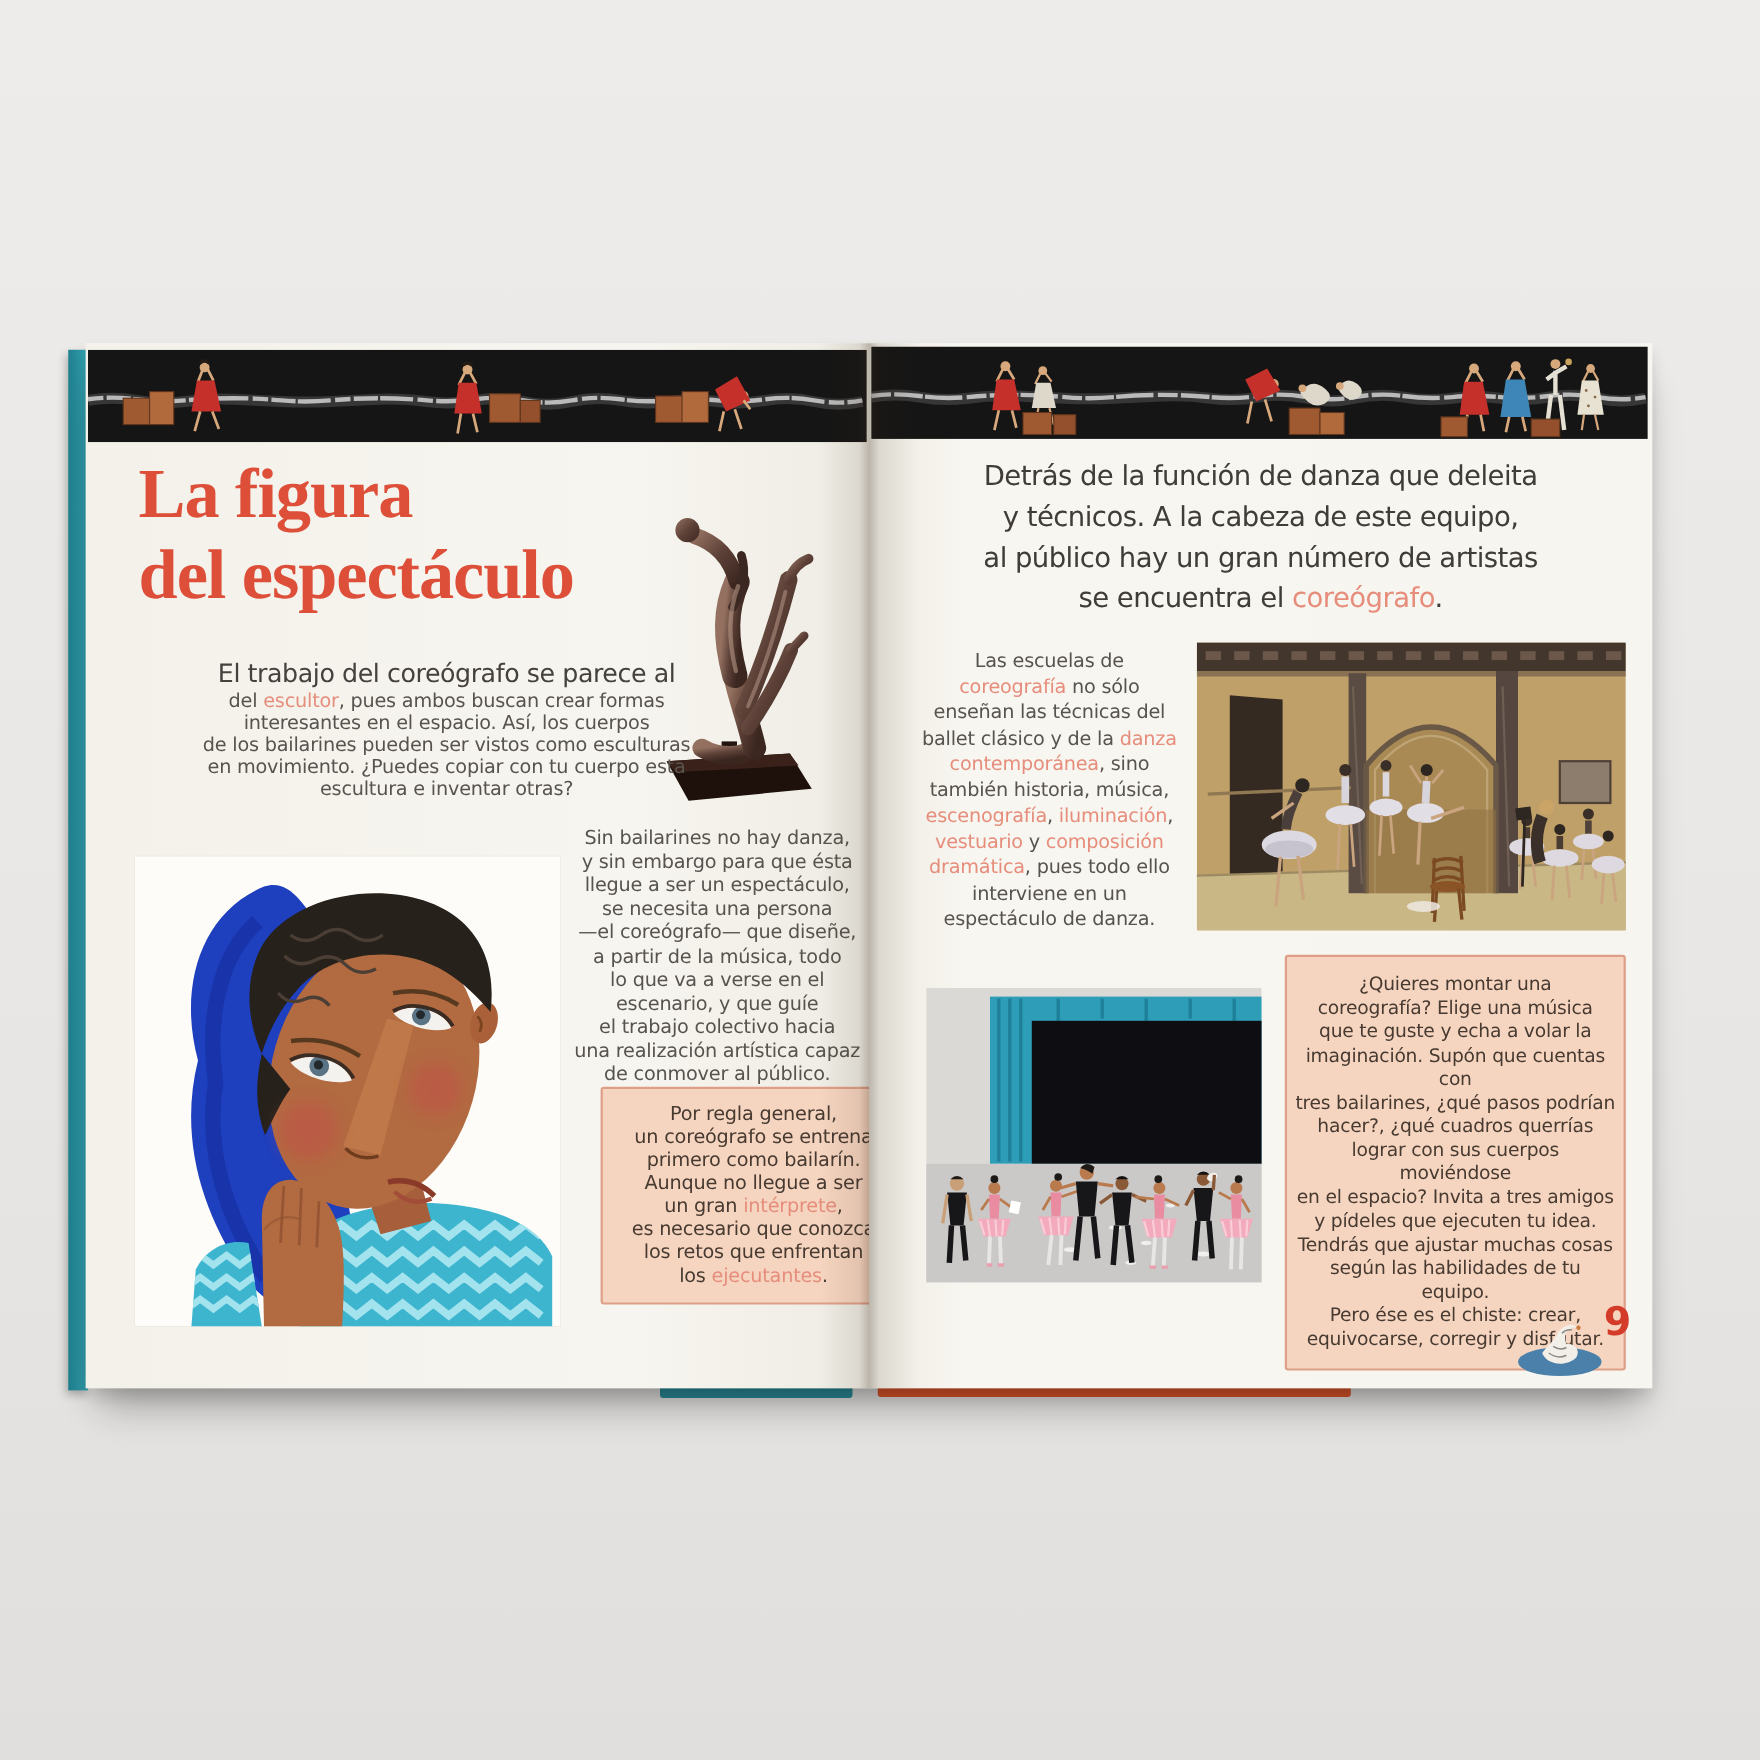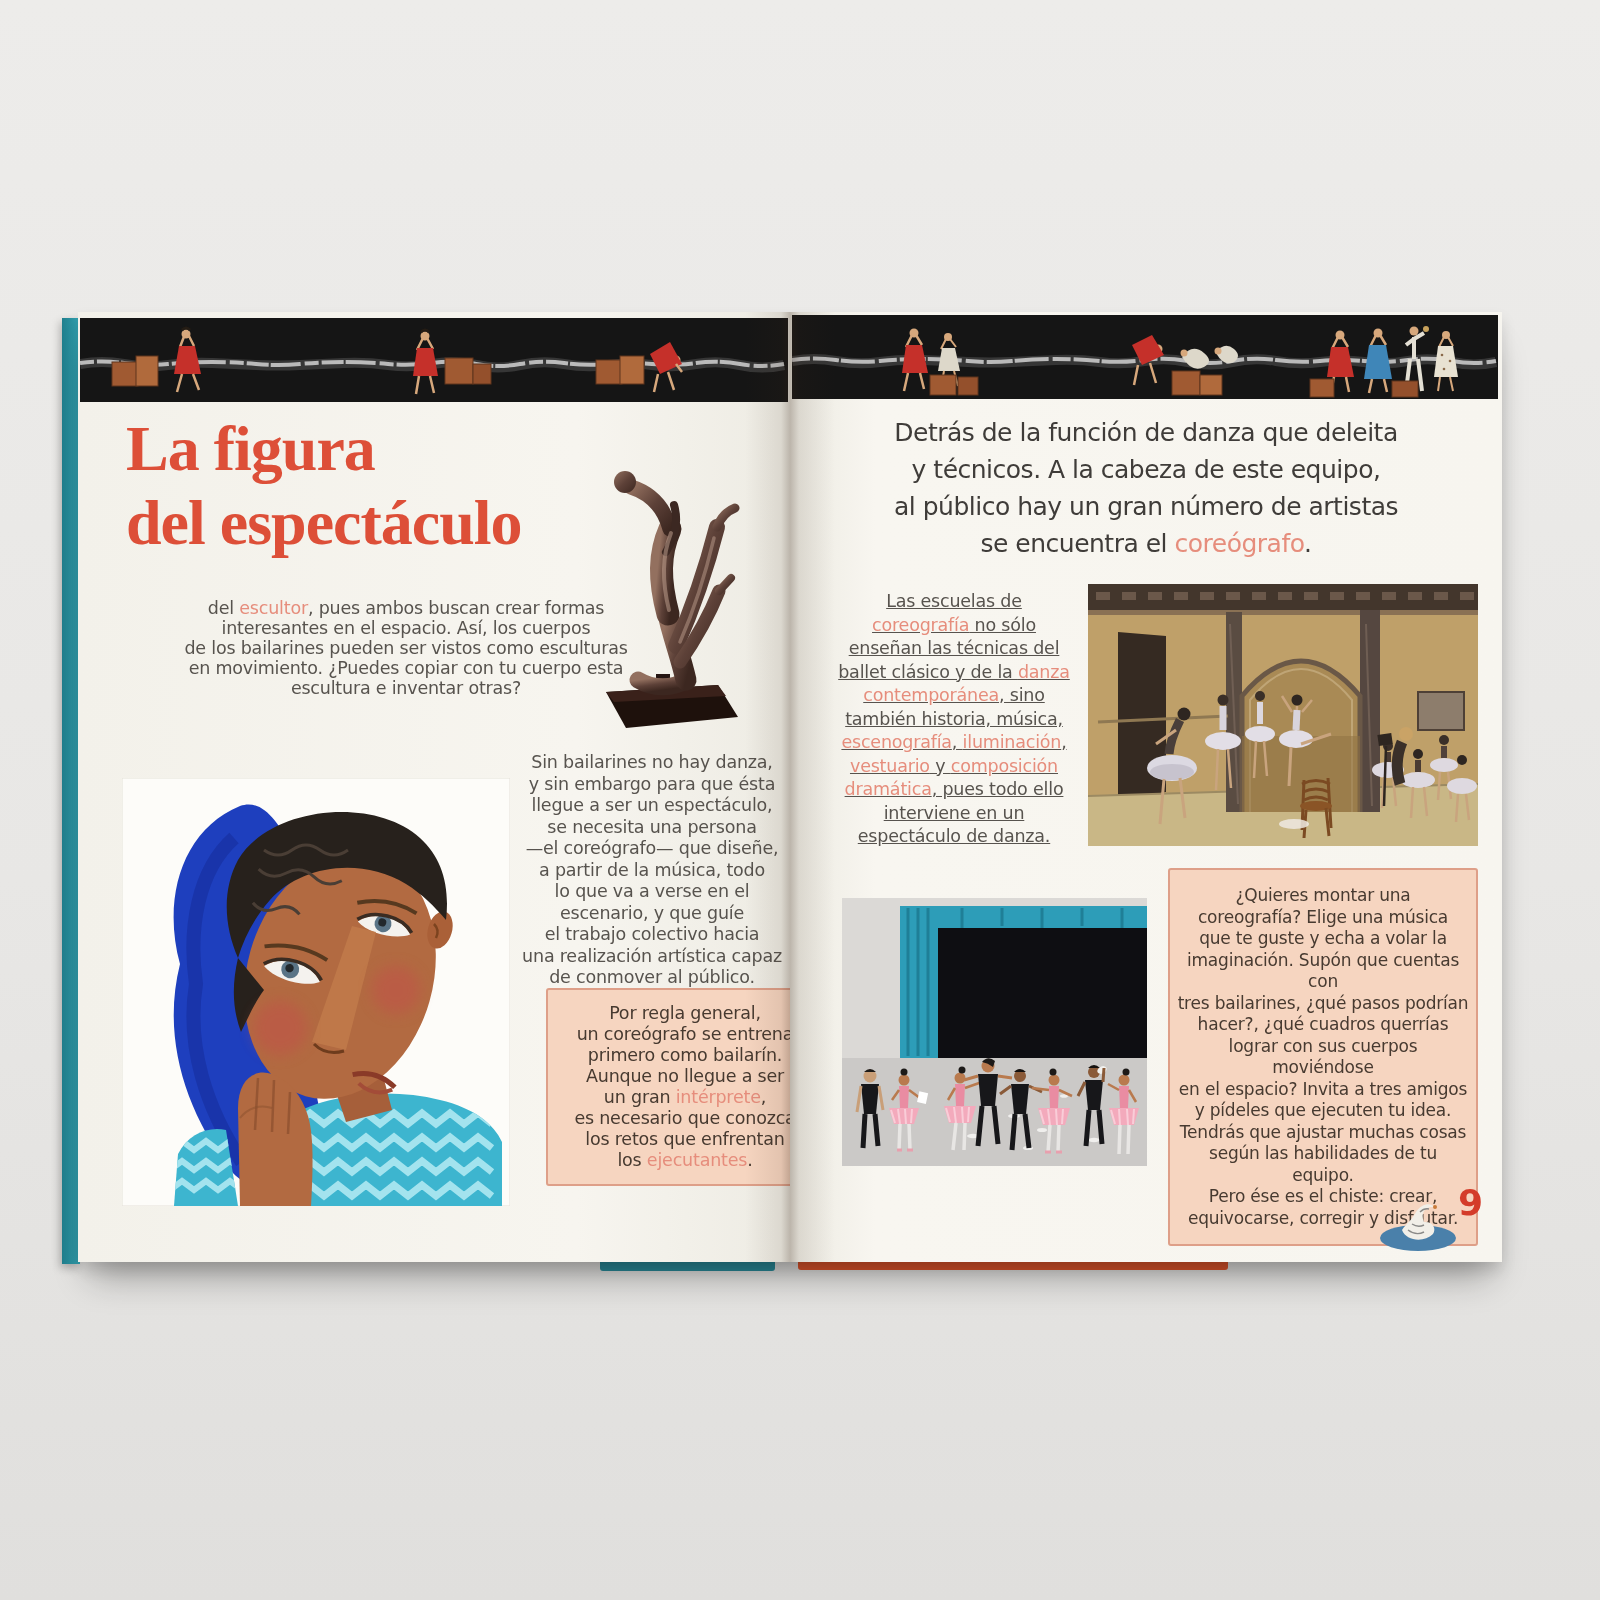--- a/index.html
+++ b/index.html
@@ -35,21 +35,21 @@
   .portrait{position:absolute;left:44px;top:466px;}
   .midcol{position:absolute;left:430px;top:440px;width:288px;text-align:center;color:var(--body);
     font-size:17.5px;line-height:21.5px;letter-spacing:-.2px;}
   .notebox,.activitybox{position:absolute;background:var(--box-bg);border:2px solid var(--box-border);
     border-radius:3px;color:var(--box-text);text-align:center;letter-spacing:-.2px;}
   .notebox{left:452px;top:676px;width:278px;padding:13px 22px;font-size:17.5px;line-height:21px;margin-left:16px;}
   .activitybox{left:366px;top:556px;width:310px;padding:15px 6px;font-size:17px;line-height:21.5px;margin-left:12px;}
   .header{position:absolute;left:30px;top:102px;width:652px;text-align:center;color:var(--heading);
     font-size:25px;line-height:37px;letter-spacing:-.5px;}
   .schools{position:absolute;left:26px;top:278px;width:276px;text-align:center;color:var(--body);
-    font-size:17.5px;line-height:23.5px;letter-spacing:-.2px;text-decoration:underline;}
+    font-size:17.5px;line-height:23.5px;letter-spacing:-.2px;}
   .degas{position:absolute;left:298px;top:272px;}
   .stagepic{position:absolute;left:52px;top:586px;}
   .pagenum-group{position:absolute;left:586px;top:874px;width:110px;height:64px;}
   .swan{position:absolute;left:0;top:14px;}
   .pagenum{position:absolute;left:82px;top:-4px;color:var(--page-number-red);font-size:36px;font-weight:bold;}
 </style>
 </head>
 <body>
 
 <div class="stage">
@@ -116,20 +116,21 @@
         <path d="M98,122 C106,109 111,92 106,75" stroke="#3c2822" stroke-width="8" fill="none" stroke-linecap="round"></path>
         <path d="M108,216 C124,180 138,140 149,97" stroke="url(#bronze)" stroke-width="16" fill="none" stroke-linecap="round"></path>
         <path d="M149,97 C153,87 159,81 167,78" stroke="url(#bronze)" stroke-width="9" fill="none" stroke-linecap="round"></path>
         <path d="M112,232 C128,209 141,186 151,161" stroke="url(#bronze)" stroke-width="13" fill="none" stroke-linecap="round"></path>
         <path d="M151,161 L163,148" stroke="url(#bronze)" stroke-width="8" fill="none" stroke-linecap="round"></path>
         <path d="M101,180 C94,152 94,126 103,103" stroke="#c8a896" stroke-width="4" fill="none" opacity=".5" stroke-linecap="round"></path>
         <path d="M112,212 C126,180 137,146 146,108" stroke="#c8a896" stroke-width="3.5" fill="none" opacity=".45" stroke-linecap="round"></path>
       </svg>
 
       <div class="intro rich">
+          <div class="tl lg"><span>El trabajo del coreógrafo se parece al</span></div>
           <div class="tl"><span>del </span><span class="accent">escultor</span><span>, pues ambos buscan crear formas</span></div>
           <div class="tl"><span>interesantes en el espacio. Así, los cuerpos</span></div>
           <div class="tl"><span>de los bailarines pueden ser vistos como esculturas</span></div>
           <div class="tl"><span>en movimiento. ¿Puedes copiar con tu cuerpo esta</span></div>
           <div class="tl"><span>escultura e inventar otras?</span></div>
         </div>
 
       <svg class="portrait" width="388" height="428" viewBox="0 0 388 428">
         <defs>
           <filter id="soft" x="-50%" y="-50%" width="200%" height="200%">

